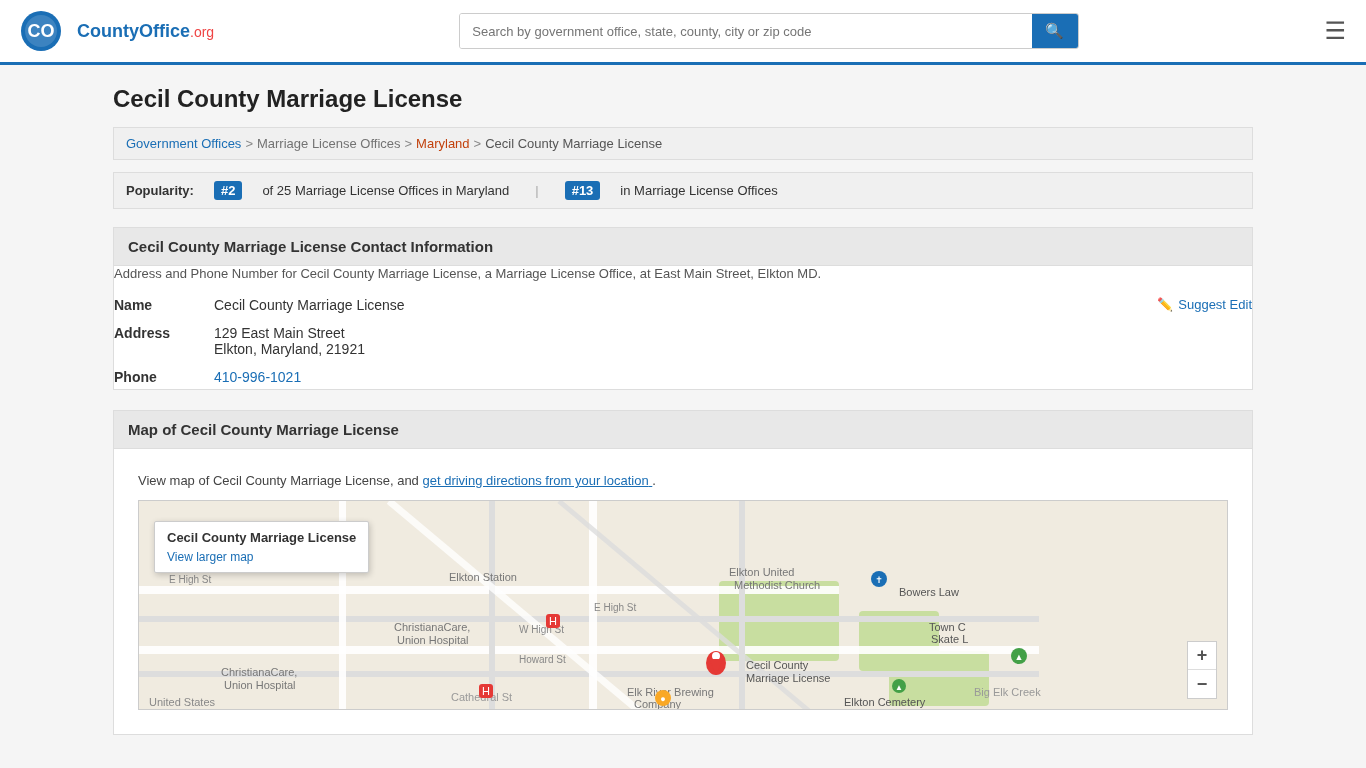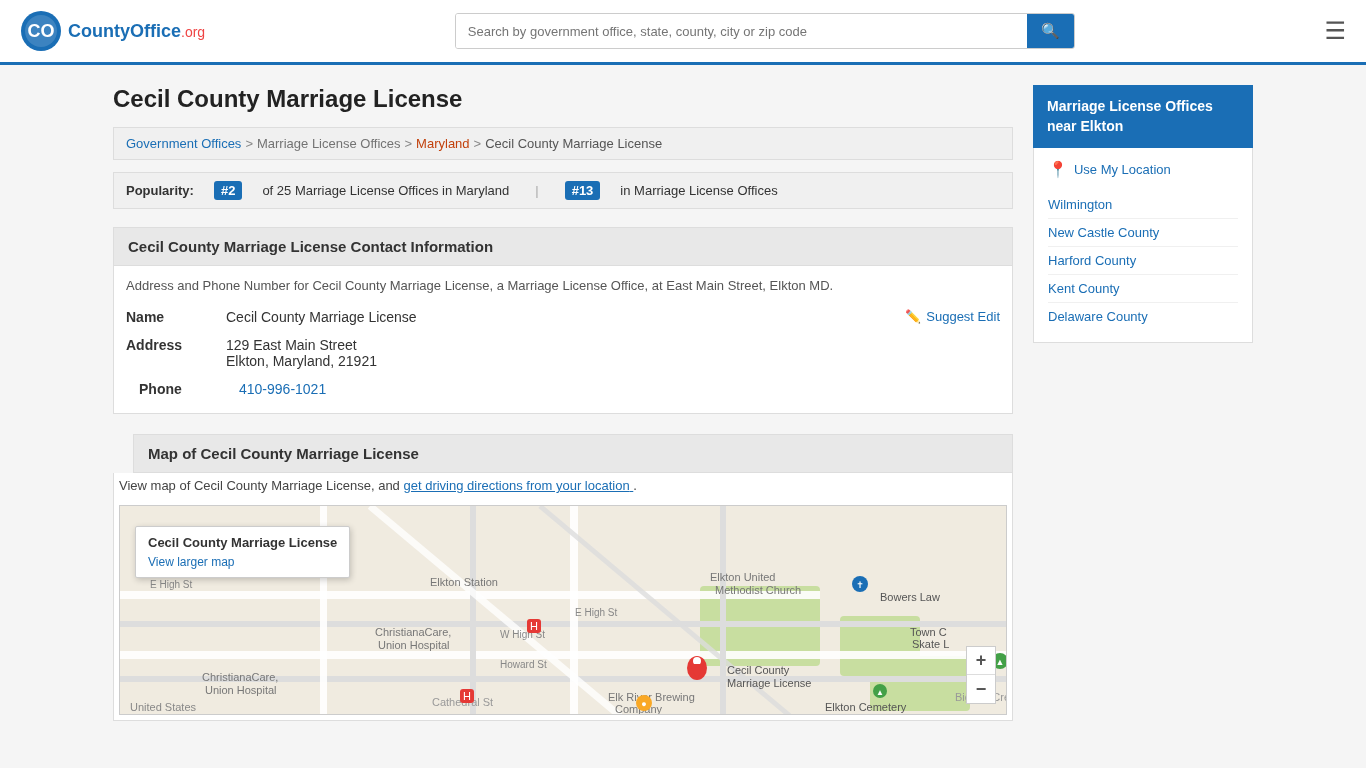--- a/index.html
+++ b/index.html
@@ -10,21 +10,21 @@
       background: #fff;
       border-bottom: 3px solid #1a6eb5;
       padding: 10px 20px;
       display: flex;
       align-items: center;
       justify-content: space-between;
     }
     #logo-area {
       display: flex;
       align-items: center;
-      gap: 6px;
+      gap: 15px;
     }
     #logo-icon {
       width: 42px;
       height: 42px;
     }
     #search-area {
       display: flex;
       align-items: center;
       gap: 10px;
       flex: 1;
@@ -228,21 +228,21 @@
       <strong>Popularity:</strong>
       <span style="background:#1a6eb5;color:#fff;padding:2px 7px;border-radius:3px;font-weight:bold;font-size:13px;">#2</span>
       <span>of 25 Marriage License Offices in Maryland</span>
       <span style="color:#aaa;margin:0 6px;">|</span>
       <span style="background:#1a6eb5;color:#fff;padding:2px 7px;border-radius:3px;font-weight:bold;font-size:13px;">#13</span>
       <span>in Marriage License Offices</span>
     </div>
 
     <div>
       <div class="section-header" style="background:#e8e8e8;border:1px solid #ddd;padding:10px 14px;font-size:15px;font-weight:bold;color:#333;">Cecil County Marriage License Contact Information</div>
-      <div class="section-body" style="border:1px solid #ddd;border-top:none;background:#fff;padding:12px;margin-bottom:20px;">
+      <div class="section-body" style="border:1px solid #ddd;border-top:none;background:#fff;padding:0;margin-bottom:20px;">
         <p style="font-size:13px;color:#555;margin-bottom:16px;">Address and Phone Number for Cecil County Marriage License, a Marriage License Office, at East Main Street, Elkton MD.</p>
 
         <div style="display:flex;align-items:flex-end;margin-bottom:12px;">
           <span style="font-weight:bold;width:100px;flex-shrink:0;font-size:14px;">Name</span>
           <div style="flex:1;display:flex;align-items:flex-start;justify-content:space-between;">
             <span style="font-size:14px;">Cecil County Marriage License</span>
             <a href="#" style="display:flex;align-items:center;gap:5px;color:#1a6eb5;font-size:13px;cursor:pointer;text-decoration:none;white-space:nowrap;margin-left:20px;">
               <span>✏️</span>
               <span>Suggest Edit</span>
             </a>
@@ -251,29 +251,29 @@
 
         <div style="display:flex;align-items:flex-start;margin-bottom:12px;">
           <span style="font-weight:bold;width:100px;flex-shrink:0;font-size:14px;">Address</span>
           <div style="font-size:14px;">
             <div>129 East Main Street</div>
             <div>Elkton, Maryland, 21921</div>
           </div>
         </div>
 
         <div style="display:flex;align-items:flex-start;margin-bottom:4px;">
-          <span style="font-weight:bold;width:100px;flex-shrink:0;font-size:14px;margin-left:13px;">Phone</span>
+          <span style="font-weight:bold;width:100px;flex-shrink:0;font-size:14px;">Phone</span>
           <a href="#" style="font-size:14px;color:#1a6eb5;text-decoration:none;">410-996-1021</a>
         </div>
       </div>
     </div>
 
     <div>
-      <div class="section-header" style="background:#e8e8e8;border:1px solid #ddd;padding:10px 14px;font-size:15px;font-weight:bold;color:#333;margin-left:20px;">Map of Cecil County Marriage License</div>
-      <div class="section-body" style="border:1px solid #ddd;border-top:none;background:#fff;padding:5px;margin-bottom:8px;">
+      <div class="section-header" style="background:#e8e8e8;border:1px solid #ddd;padding:10px 14px;font-size:15px;font-weight:bold;color:#333;">Map of Cecil County Marriage License</div>
+      <div class="section-body" style="border:1px solid #ddd;border-top:none;background:#fff;padding:24px;margin-bottom:8px;">
         <p style="font-size:13px;color:#444;margin-bottom:12px;">
           <span>View map of Cecil County Marriage License, and</span>
           <a href="#" style="color:#1a6eb5;text-decoration:underline;">
             <span>get driving directions from your location</span>
           </a>
           <span>.</span>
         </p>
 
         <div id="map-container" style="width:100%;height:210px;background:#f0ebe0;position:relative;overflow:hidden;border:1px solid #ccc;">
 
@@ -350,28 +350,14 @@
           <div id="zoom-controls" style="position:absolute;bottom:10px;right:10px;display:flex;flex-direction:column;border:1px solid #ccc;background:#fff;">
             <button style="width:28px;height:28px;display:flex;align-items:center;justify-content:center;font-size:18px;font-weight:bold;cursor:pointer;color:#555;border:none;background:#fff;border-bottom:1px solid #ddd;">+</button>
             <button style="width:28px;height:28px;display:flex;align-items:center;justify-content:center;font-size:18px;font-weight:bold;cursor:pointer;color:#555;border:none;background:#fff;">−</button>
           </div>
         </div>
       </div>
     </div>
 
   </div>
 
-  <div id="sidebar" style="width:220px;flex-shrink:0;margin-top:0;">
-    <div id="sidebar-header" style="background:#1a6eb5;color:#fff;padding:12px 14px;font-size:14px;font-weight:bold;line-height:1.4;">Marriage License Offices near Elkton</div>
-    <div id="sidebar-body" style="background:#fff;border:1px solid #ddd;border-top:none;padding:12px 14px;">
-      <a href="#" style="display:flex;align-items:center;gap:6px;color:#1a6eb5;text-decoration:none;font-size:13px;margin-bottom:12px;">
-        <span style="color:#e53935;font-size:16px;">📍</span>
-        <span>Use My Location</span>
-      </a>
-      <a href="#" style="display:block;color:#1a6eb5;text-decoration:none;font-size:13px;padding:6px 0;border-bottom:1px solid #f0f0f0;">Wilmington</a>
-      <a href="#" style="display:block;color:#1a6eb5;text-decoration:none;font-size:13px;padding:6px 0;border-bottom:1px solid #f0f0f0;">New Castle County</a>
-      <a href="#" style="display:block;color:#1a6eb5;text-decoration:none;font-size:13px;padding:6px 0;border-bottom:1px solid #f0f0f0;">Harford County</a>
-      <a href="#" style="display:block;color:#1a6eb5;text-decoration:none;font-size:13px;padding:6px 0;border-bottom:1px solid #f0f0f0;">Kent County</a>
-      <a href="#" style="display:block;color:#1a6eb5;text-decoration:none;font-size:13px;padding:6px 0;">Delaware County</a>
-    </div>
-  </div>
 
 </div>
 
 </body></html>

